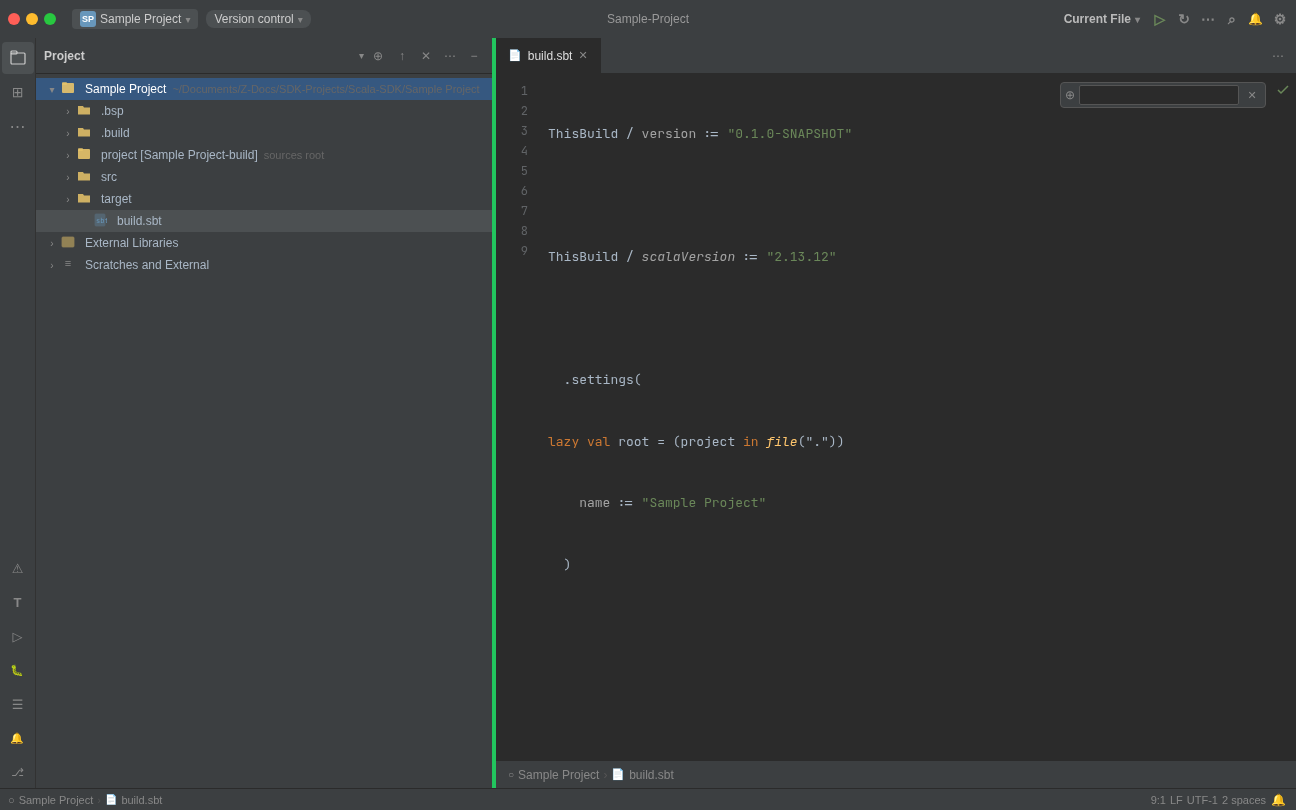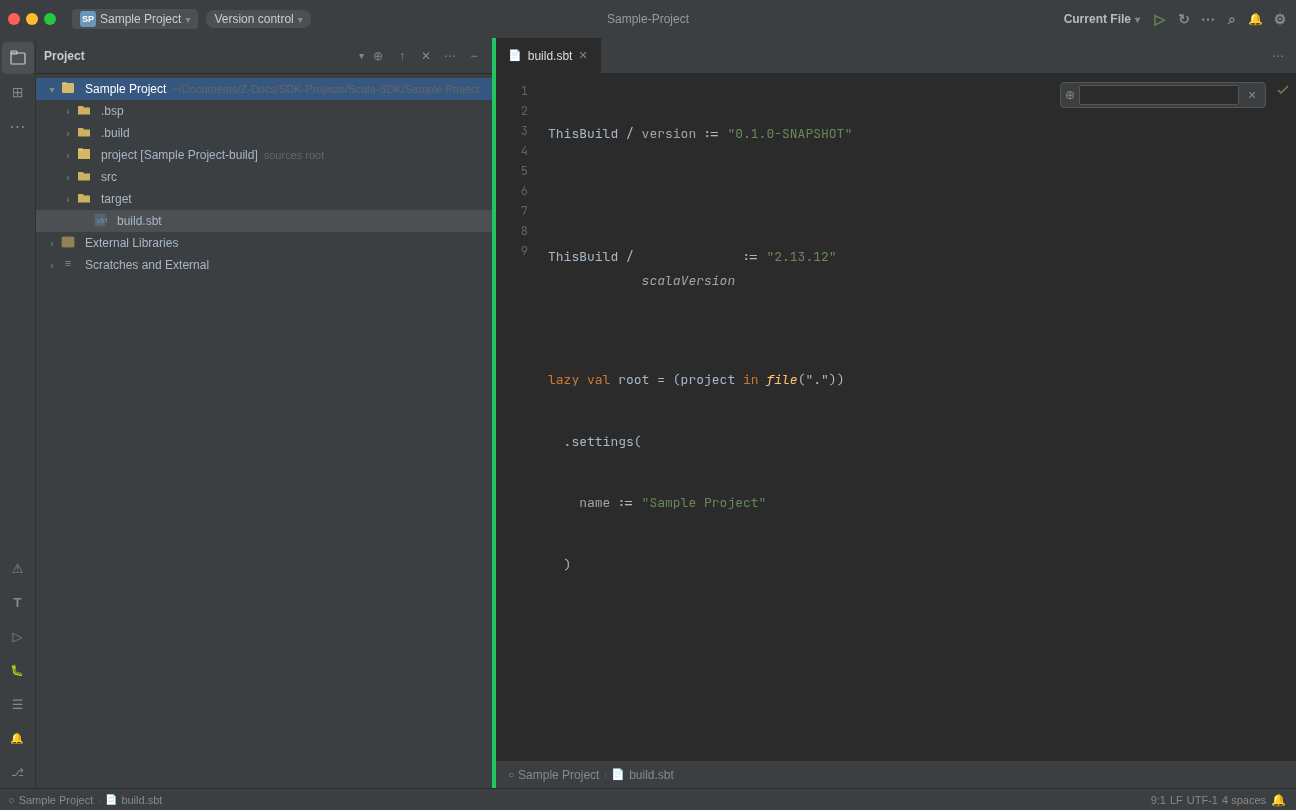--- a/index.html
+++ b/index.html
@@ -614,29 +614,29 @@
         <div class="line-number">7</div>
         <div class="line-number">8</div>
         <div class="line-number">9</div>
       </div>
       <div class="code-content">
         <div class="code-line">
           <span class="plain">ThisBuild / </span><span class="id">version</span><span class="plain"> := </span><span class="str">"0.1.0-SNAPSHOT"</span>
         </div>
         <div class="code-line">&nbsp;</div>
         <div class="code-line">
-          <span class="plain">ThisBuild / </span><span class="id" style="font-style:italic;margin-top:24px;">scalaVersion</span><span class="plain"> := </span><span class="str">"2.13.12"</span>
+          <span class="plain">ThisBuild / </span><span class="id" style="font-style:italic;">scalaVersion</span><span class="plain"> := </span><span class="str">"2.13.12"</span>
         </div>
         <div class="code-line">&nbsp;</div>
+        <div class="code-line">
+          <span class="plain">&nbsp;&nbsp;.settings(</span>
+        </div>
         <div class="code-line">
           <span class="kw">lazy</span><span class="plain"> </span><span class="kw">val</span><span class="plain"> root = (project </span><span class="kw">in</span><span class="plain"> </span><span class="fn" style="font-style:italic;">file</span><span class="plain">("."))
         </span>
-        </div>
-        <div class="code-line">
-          <span class="plain">&nbsp;&nbsp;.settings(</span>
         </div>
         <div class="code-line">
           <span class="plain">&nbsp;&nbsp;&nbsp;&nbsp;</span><span class="id">name</span><span class="plain"> := </span><span class="str">"Sample Project"</span>
         </div>
         <div class="code-line">
           <span class="plain">&nbsp;&nbsp;)</span>
         </div>
         <div class="code-line">&nbsp;</div>
       </div>
 
@@ -674,16 +674,16 @@
     <span style="color:#888;">○</span>
     <span class="status-item">Sample Project</span>
     <span style="color:#555;">›</span>
     <span style="font-size:10px;color:#6897bb;">📄</span>
     <span class="status-item">build.sbt</span>
   </div>
   <div class="status-right">
     <span class="status-item">9:1</span>
     <span class="status-item">LF</span>
     <span class="status-item">UTF-1</span>
-    <span class="status-item">4 spaces</span>
+    <span class="status-item">2 spaces</span>
     <div class="gutter-icon">🔔</div>
   </div>
 </div>
 
 </body></html>

